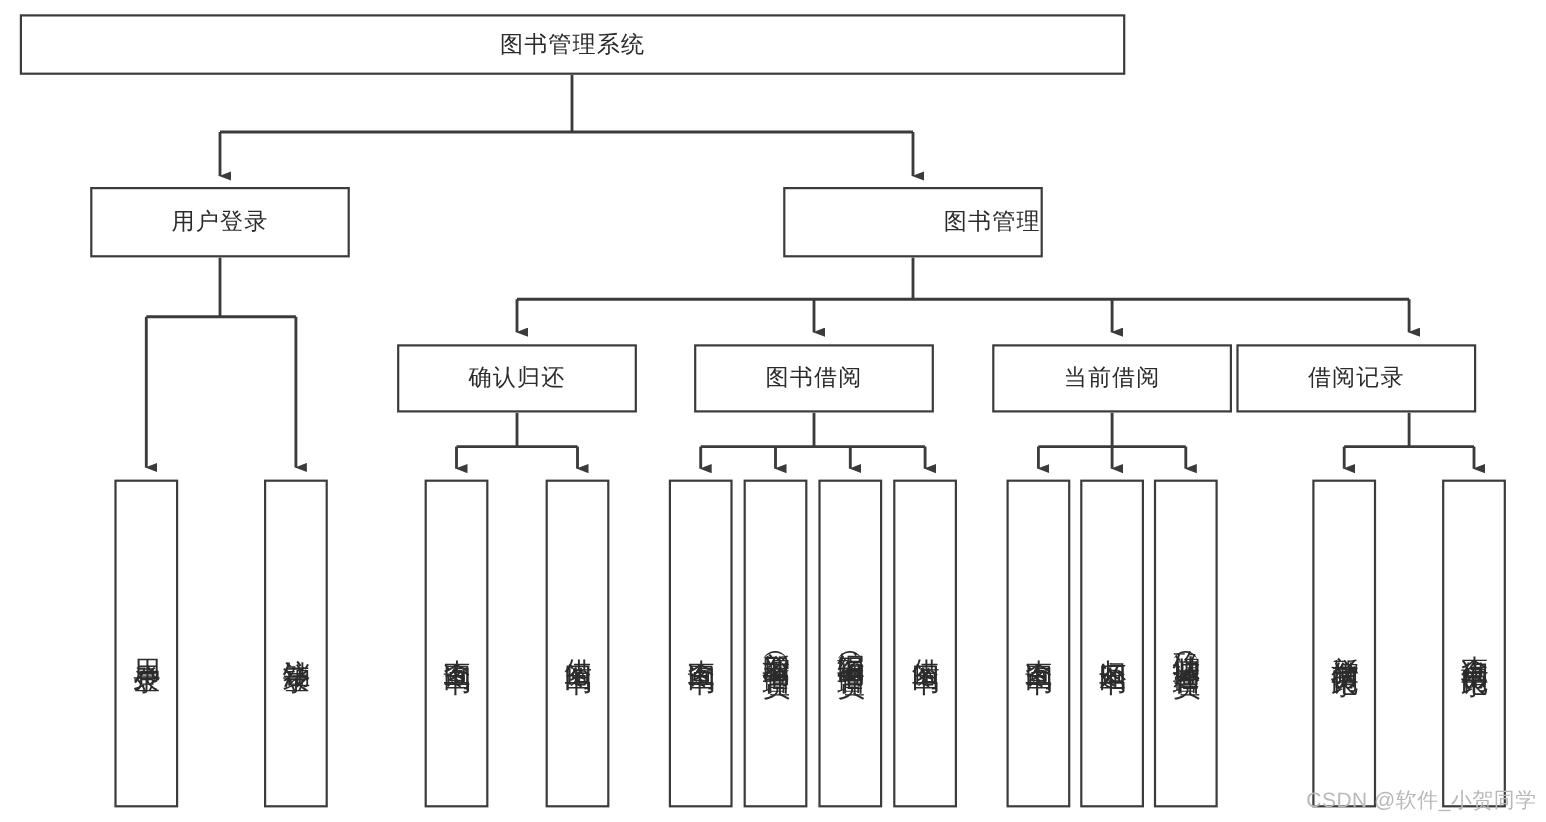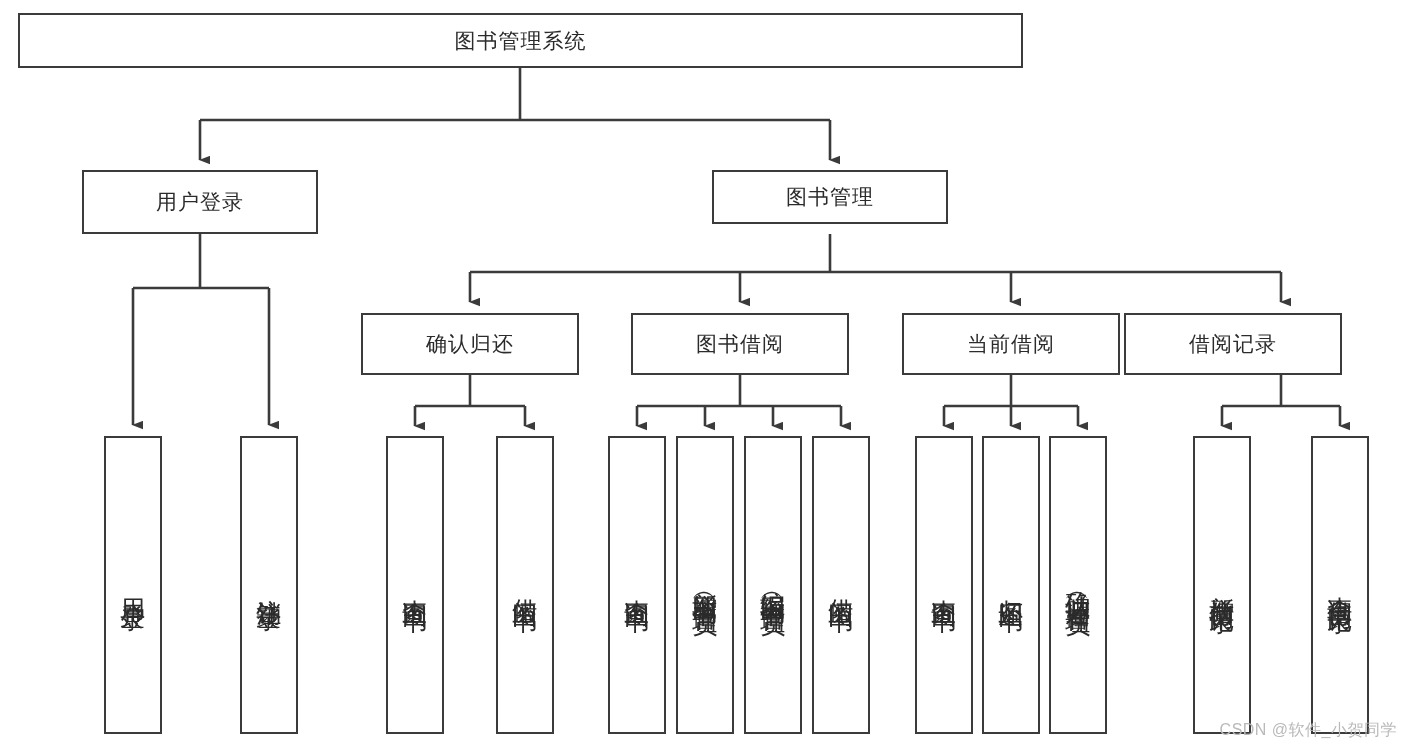--- a/index.html
+++ b/index.html
@@ -61,21 +61,21 @@
     position: absolute;
     left: 0; top: 0;
     width: 1405px;
     height: 747px;
     pointer-events: none;
   }
   .watermark {
     position: absolute;
     right: 8px;
     bottom: 6px;
-    font-size: 16px;
+    font-size: 19px;
     color: #b9b9b9;
     letter-spacing: 0.5px;
     white-space: nowrap;
   }
 </style>
 </head>
 <body>
 
 <div id="diagram-root">
 
@@ -129,21 +129,21 @@
     </g>
   </svg>
 
   <div class="node-box" style="left:18px; top:13px; width:1005px; height:55px;">
     <span class="node-label-h">图书管理系统</span>
   </div>
 
   <div class="node-box" style="left:82px; top:170px; width:236px; height:64px;">
     <span class="node-label-h">用户登录</span>
   </div>
-  <div class="node-box" style="left:712px; top:170px; width:236px; height:54px;">
+  <div class="node-box" style="left:712px; top:170px; width:236px; height:64px;justify-content:flex-end;">
     <span class="node-label-h">图书管理</span>
   </div>
 
   <div class="node-box" style="left:361px; top:313px; width:218px; height:62px;">
     <span class="node-label-h">确认归还</span>
   </div>
   <div class="node-box" style="left:902px; top:313px; width:218px; height:62px;">
     <span class="node-label-h">当前借阅</span>
   </div>
   <div class="node-box" style="left:631px; top:313px; width:218px; height:62px;">

